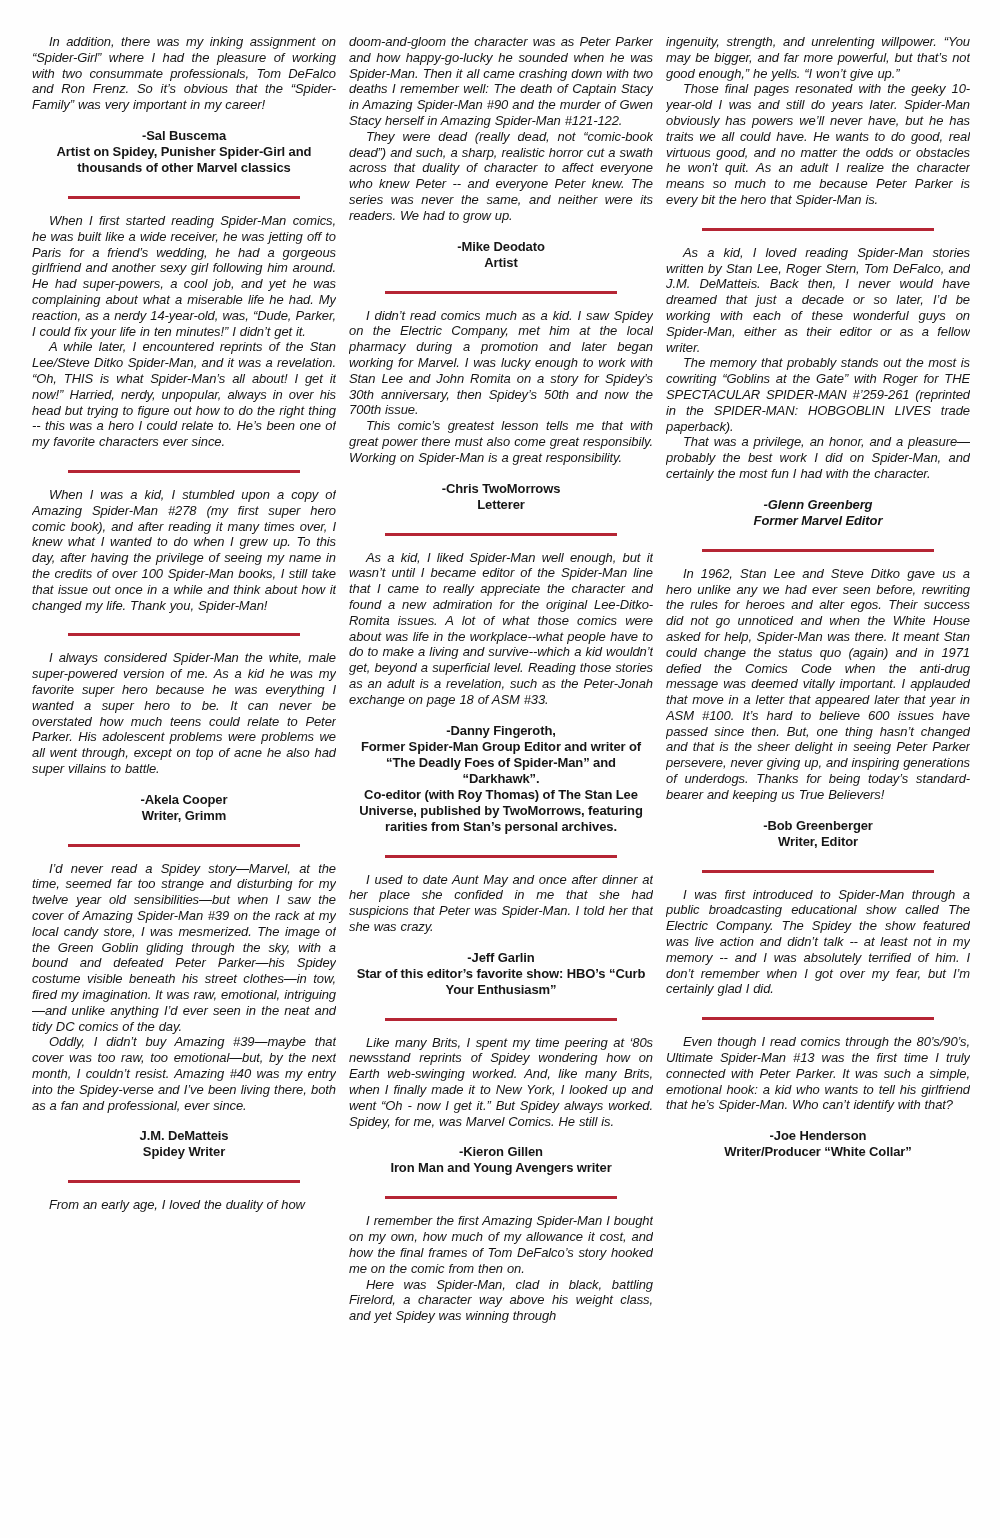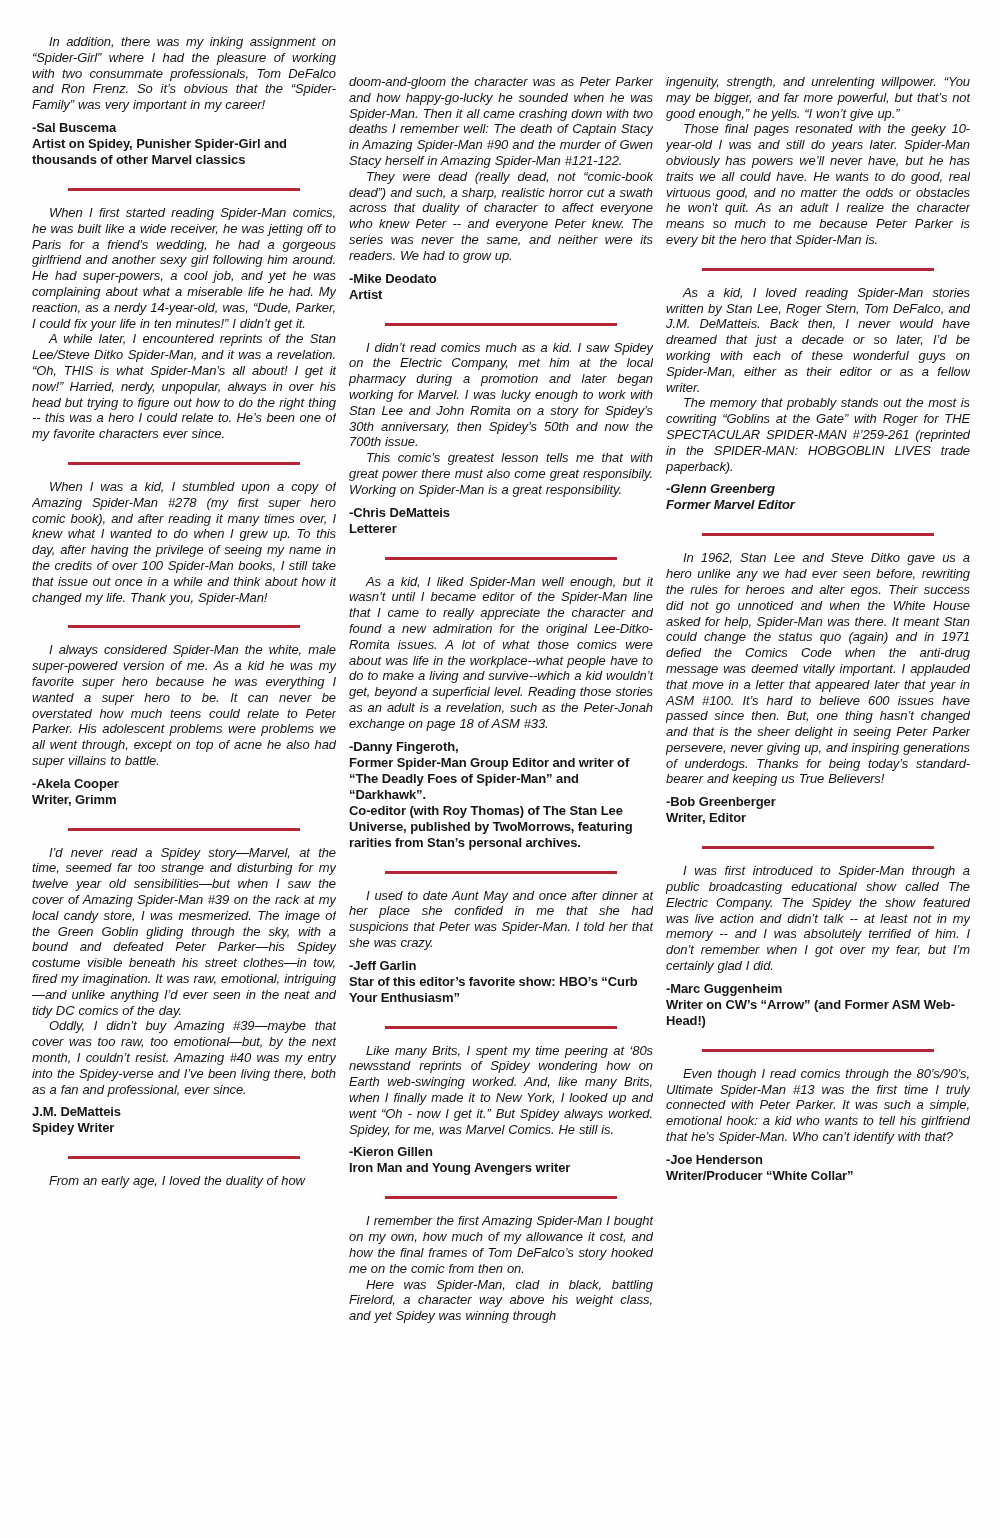--- a/index.html
+++ b/index.html
@@ -26,24 +26,24 @@
   p.testimonial {
     margin: 0;
     font-style: italic;
     font-size: 13px;
     line-height: 15.8px;
     text-align: justify;
     text-indent: 17px;
     letter-spacing: -0.1px;
     word-spacing: 0.5px;
   }
-  .section.continued p.testimonial:first-child { text-indent: 0; margin-top: 40px; }
+  .section.continued p.testimonial:first-child { text-indent: 0; }
   .attribution {
-    margin: 7px 0 3px 0;
-    text-align: left;
+    margin: 15px 0 3px 0;
+    text-align: center;
     font-weight: 700;
     font-size: 13px;
     line-height: 16px;
     letter-spacing: -0.1px;
   }
   .attribution.italic { font-style: italic; }
   .attribution-line { margin: 0; }
   .divider {
     margin: 9px 0 10px 0;
     text-align: center;
@@ -105,21 +105,21 @@
         <div class="attribution">
           <div class="attribution-line">-Mike Deodato</div>
           <div class="attribution-line">Artist</div>
         </div>
       </div>
       <div class="divider"><div class="divider-line"></div></div>
       <div class="section">
         <p class="testimonial">I didn’t read comics much as a kid. I saw Spidey on the Electric Company, met him at the local pharmacy during a promotion and later began working for Marvel. I was lucky enough to work with Stan Lee and John Romita on a story for Spidey’s 30th anniversary, then Spidey’s 50th and now the 700th issue.</p>
         <p class="testimonial">This comic’s greatest lesson  tells me that with great power there must also come great responsibily. Working on Spider-Man is a great responsibility.</p>
         <div class="attribution">
-          <div class="attribution-line">-Chris DeMatteis</div>
+          <div class="attribution-line">-Chris TwoMorrows</div>
           <div class="attribution-line">Letterer</div>
         </div>
       </div>
       <div class="divider"><div class="divider-line"></div></div>
       <div class="section">
         <p class="testimonial">As a kid, I liked Spider-Man well enough, but it wasn’t until I became editor of the Spider-Man line that I came to really appreciate the character and found a new admiration for the original Lee-Ditko-Romita issues. A lot of what those comics were about was life in the workplace--what people have to do to make a living and survive--which a kid wouldn’t get, beyond a superficial level. Reading those stories as an adult is a revelation, such as the Peter-Jonah exchange on page 18 of ASM #33.</p>
         <div class="attribution">
           <div class="attribution-line">-Danny Fingeroth,</div>
           <div class="attribution-line">Former Spider-Man Group Editor and writer of “The Deadly Foes of Spider-Man” and “Darkhawk”.</div>
           <div class="attribution-line">Co-editor (with Roy Thomas) of The Stan Lee Universe, published by TwoMorrows, featuring rarities from Stan’s personal archives.</div>
@@ -149,40 +149,37 @@
     </div>
   <div class="column">
       <div class="section continued">
         <p class="testimonial">ingenuity, strength, and unrelenting willpower. “You may be bigger, and far more powerful, but that’s not good enough,” he yells. “I won’t give up.”</p>
         <p class="testimonial">Those final pages resonated with the geeky 10-year-old I was and still do years later. Spider-Man obviously has powers we’ll never have, but he has traits we all could have. He wants to do good, real virtuous good, and no matter the odds or obstacles he won’t quit. As an adult I realize the character means so much to me because Peter Parker is every bit the hero that Spider-Man is.</p>
       </div>
       <div class="divider"><div class="divider-line"></div></div>
       <div class="section">
         <p class="testimonial">As a kid, I loved reading Spider-Man stories written by Stan Lee, Roger Stern, Tom DeFalco, and J.M. DeMatteis. Back then, I never would have dreamed that just a decade or so later, I’d be working with each of these wonderful guys on Spider-Man, either as their editor or as a fellow writer.</p>
         <p class="testimonial">The memory that probably stands out the most is cowriting “Goblins at the Gate” with Roger for THE SPECTACULAR SPIDER-MAN #’259-261 (reprinted in the SPIDER-MAN: HOBGOBLIN LIVES trade paperback).</p>
+        <p class="testimonial">That was a privilege, an honor, and a pleasure—probably the best work I did on Spider-Man, and certainly the most fun I had with the character.</p>
         <div class="attribution italic">
           <div class="attribution-line">-Glenn Greenberg</div>
           <div class="attribution-line">Former Marvel Editor</div>
         </div>
       </div>
       <div class="divider"><div class="divider-line"></div></div>
       <div class="section">
         <p class="testimonial">In 1962, Stan Lee and Steve Ditko gave us a hero unlike any we had ever seen before, rewriting the rules for heroes and alter egos. Their success did not go unnoticed and when the White House asked for help, Spider-Man was there. It meant Stan could change the status quo (again) and in 1971 defied the Comics Code when the anti-drug message was deemed vitally important. I applauded that move in a letter that appeared later that year in ASM #100. It’s hard to believe 600 issues have passed since then. But, one thing hasn’t changed and that is the sheer delight in seeing Peter Parker persevere, never giving up, and inspiring generations of underdogs. Thanks for being today’s standard-bearer and keeping us True Believers!</p>
         <div class="attribution">
           <div class="attribution-line">-Bob Greenberger</div>
           <div class="attribution-line">Writer, Editor</div>
         </div>
       </div>
       <div class="divider"><div class="divider-line"></div></div>
       <div class="section">
         <p class="testimonial">I was first introduced to Spider-Man through a public broadcasting educational show called The Electric Company.  The Spidey the show featured was live action and didn’t talk -- at least not in my memory -- and I was absolutely terrified of him.  I don’t remember when I got over my fear, but I’m certainly glad I did.</p>
-        <div class="attribution">
-          <div class="attribution-line">-Marc Guggenheim</div>
-          <div class="attribution-line">Writer on CW’s “Arrow” (and Former ASM Web-Head!)</div>
-        </div>
       </div>
       <div class="divider"><div class="divider-line"></div></div>
       <div class="section">
         <p class="testimonial">Even though I read comics through the 80’s/90’s, Ultimate Spider-Man #13 was the first time I truly connected with Peter Parker. It was such a simple, emotional hook: a kid who wants to tell his girlfriend that he’s Spider-Man. Who can’t identify with that?</p>
         <div class="attribution">
           <div class="attribution-line">-Joe Henderson</div>
           <div class="attribution-line">Writer/Producer “White Collar”</div>
         </div>
       </div>
     </div>

